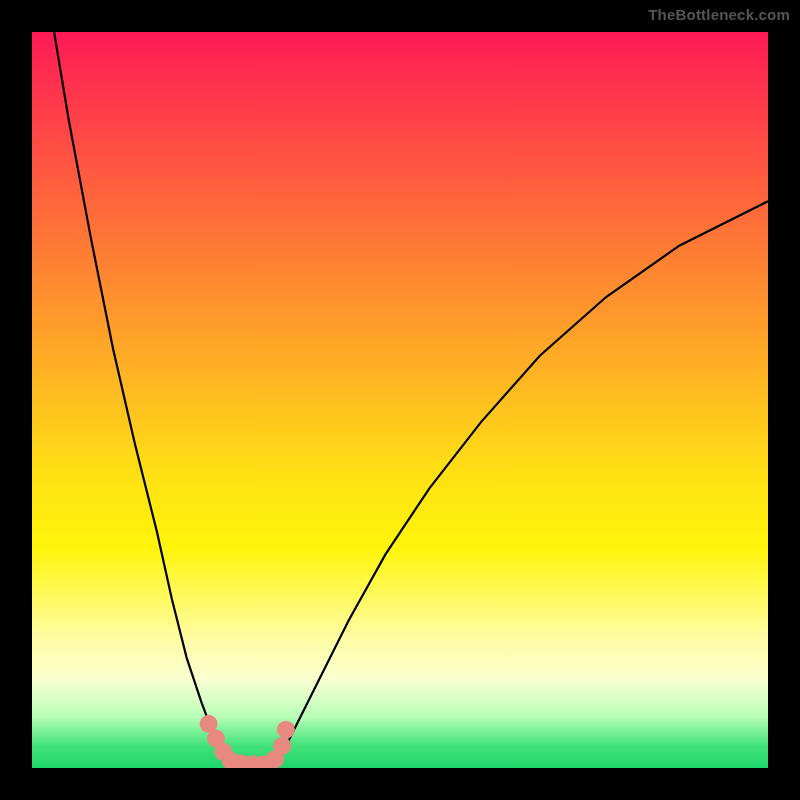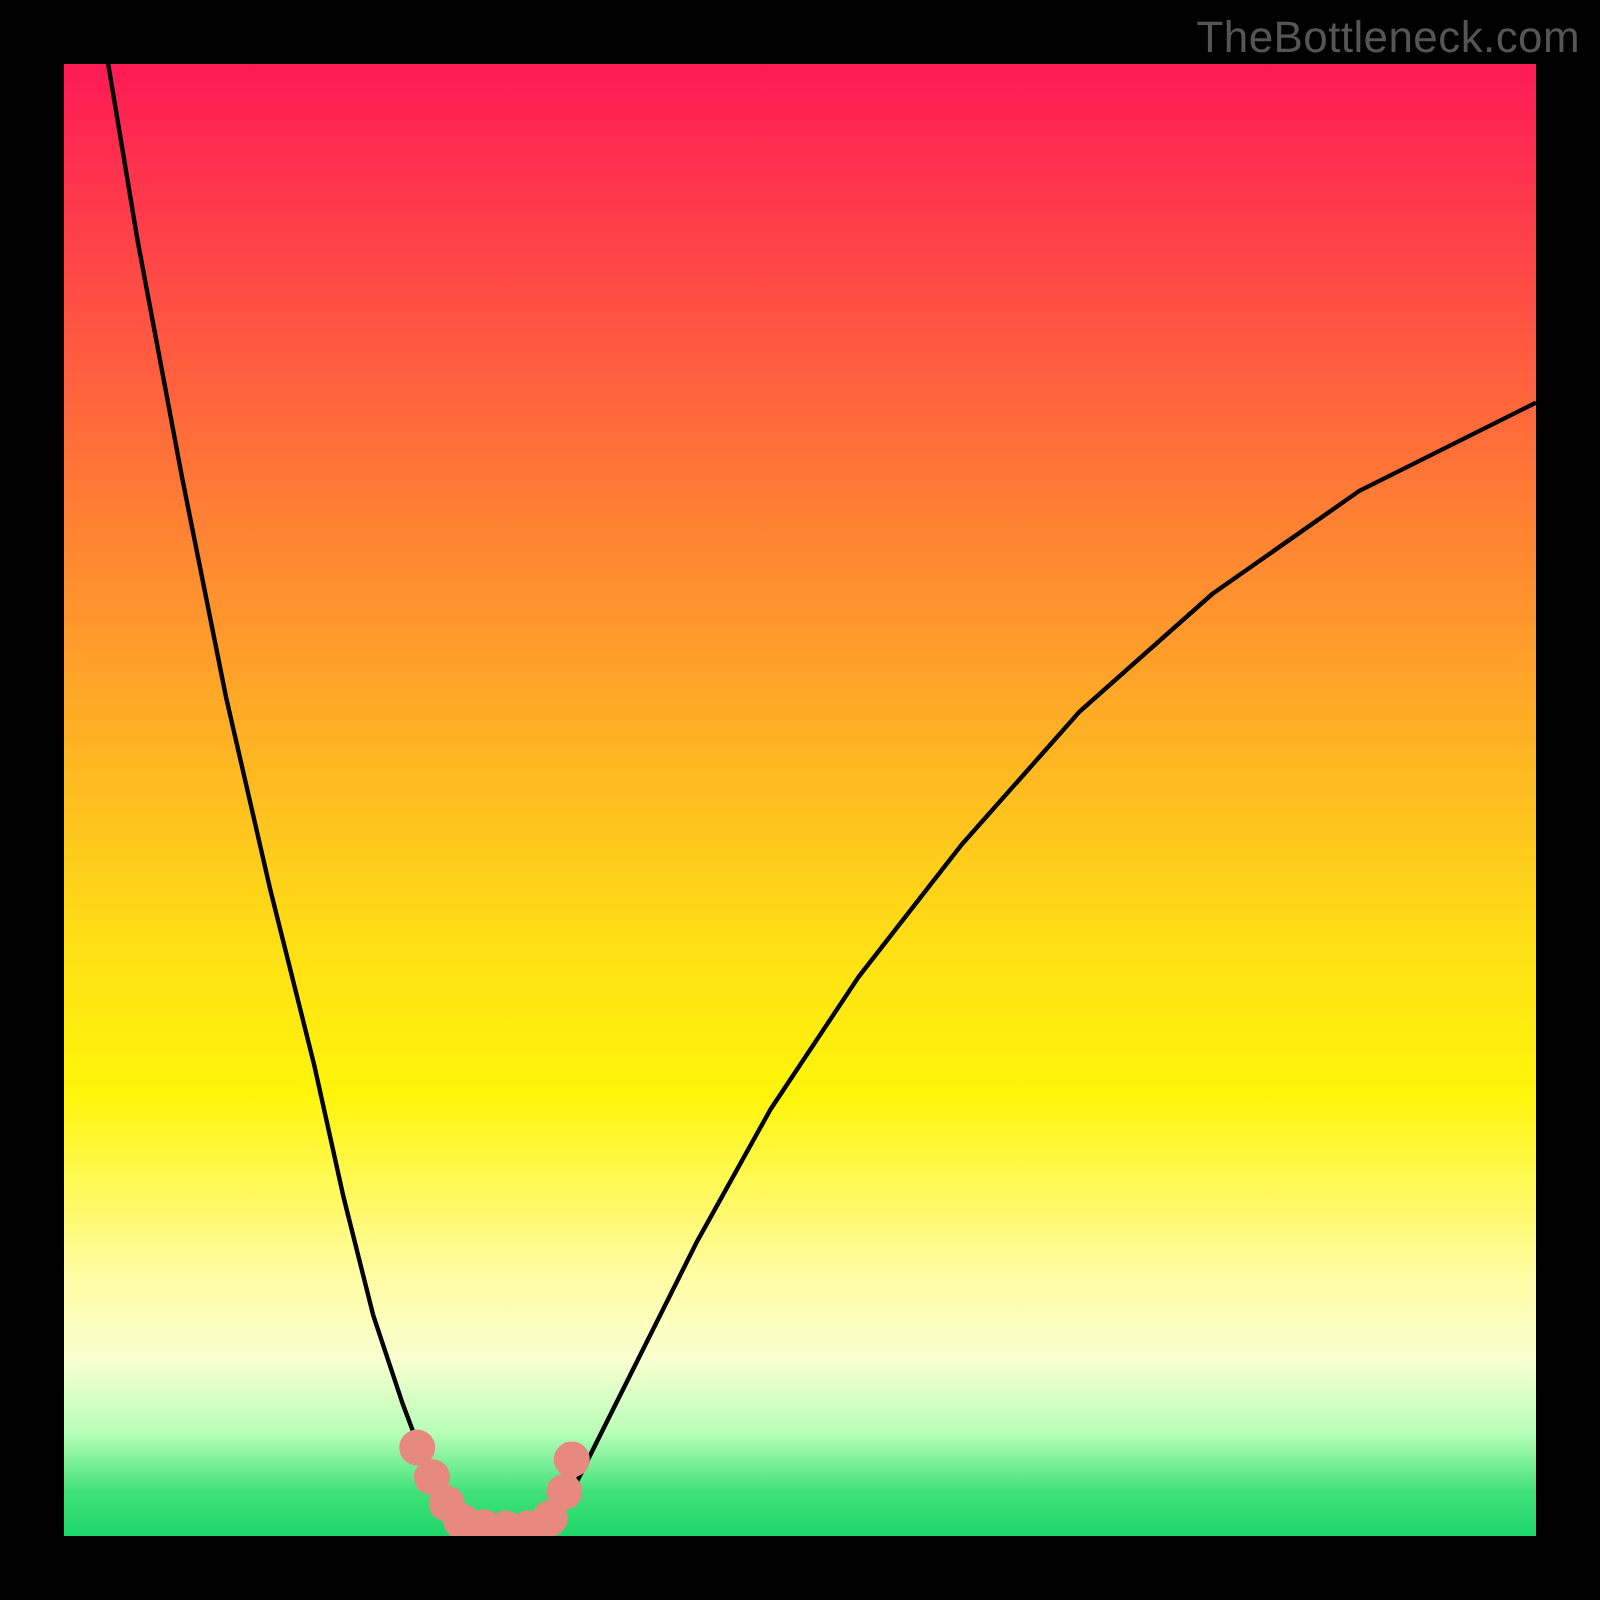--- a/index.html
+++ b/index.html
@@ -37,22 +37,22 @@
       #b8ffb8 93%,
       #41e17a 97%,
       #1ed66a 100%
     );
   }
   .watermark {
     position: absolute;
     top: 6px;
     right: 10px;
     color: #555;
-    font-size: 22px;
-    font-weight: 400;
+    font-size: 15px;
+    font-weight: 700;
     letter-spacing: 0.2px;
     user-select: none;
   }
   svg.curve {
     position: absolute;
     left: 0; top: 0;
     width: 736px; height: 736px;
   }
   .curve path {
     fill: none;

